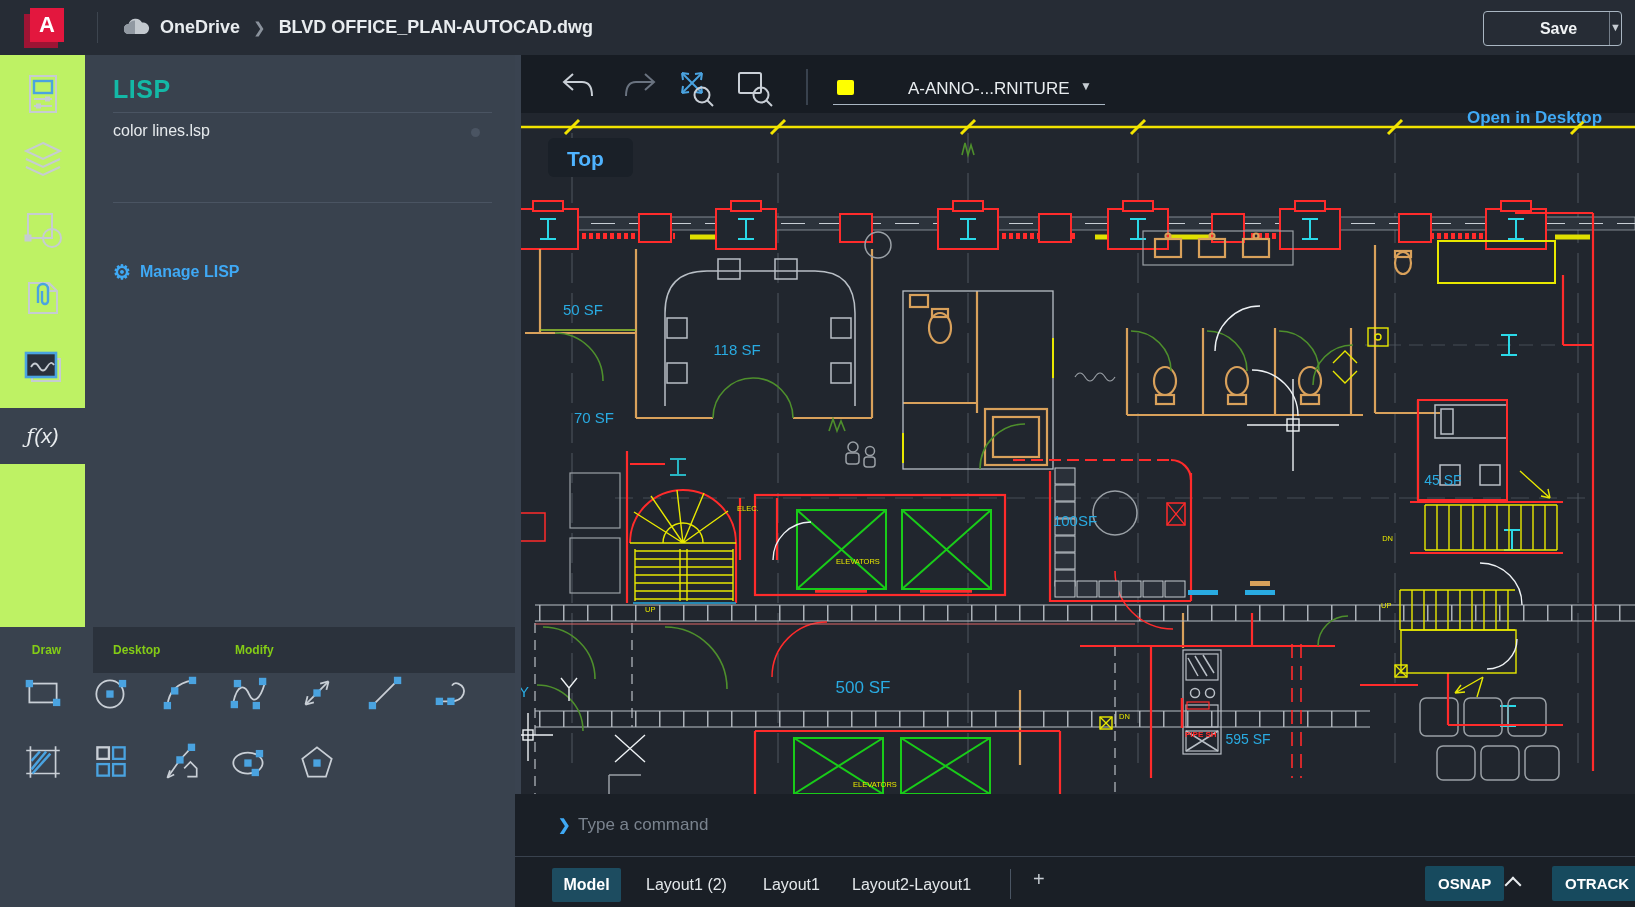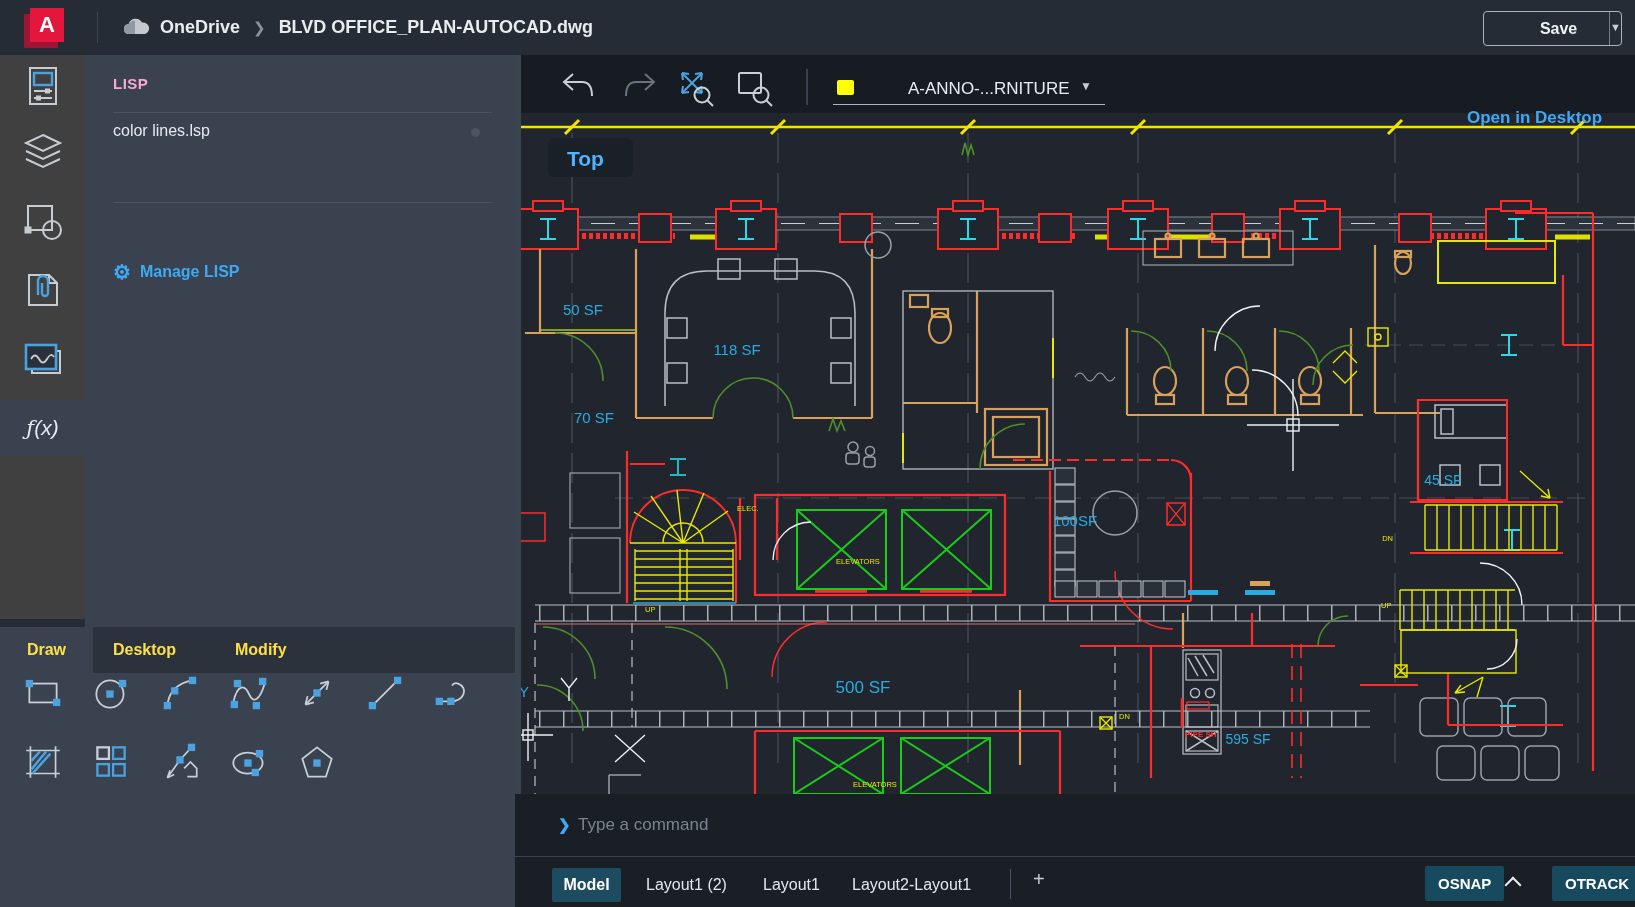--- a/index.html
+++ b/index.html
@@ -14,39 +14,39 @@
   .tb-divider { position:absolute; left:97px; top:12px; width:1px; height:31px; background:#3D454F; }
   #breadcrumb { position:absolute; left:120px; top:0; height:55px; display:flex; align-items:center; gap:10px; color:#E8ECEF; }
   #breadcrumb .loc, #breadcrumb .file { font-size:18px; font-weight:bold; }
   #breadcrumb .sep { color:#8A929C; font-size:15px; padding:0 3px; }
   #save-btn { position:absolute; left:1483px; top:11px; width:139px; height:35px;
     border:1px solid #A9B6C2; border-radius:4px; display:flex; color:#F0F3F5;padding-left:24px; }
   #save-btn .save-main { width:104px; text-align:center; line-height:33px; font-size:16px; font-weight:bold; }
   #save-btn .save-sep { width:1px; background:#A9B6C2; opacity:.6; }
   #save-btn .save-arrow { flex:1; text-align:center; line-height:31px; font-size:11px; color:#C6CCD2; }
   
-  #rail { position:absolute; left:0; top:47px; width:85px; height:572px; background:#404040; z-index:20; }
+  #rail { position:absolute; left:0; top:55px; width:85px; height:572px; background:#bef264; z-index:20; }
   .rail-item { position:absolute; left:0; width:85px; height:58px; display:flex; align-items:center; justify-content:center; }
   .rail-item.selected { background:#39424E; height:56px; }
   .fx-label { color:#E8ECEF; font-size:21px; font-style:italic; }
   .fx-label i { font-family:"DejaVu Serif", serif; }
   
   #lisp-panel { position:absolute; left:85px; top:55px; width:430px; height:572px; background:#39424E; z-index:20; }
-  #lisp-title { position:absolute; left:28px; top:20px; color:#f9a8d4; font-size:15px; font-weight:bold; letter-spacing:.5px; }
+  #lisp-title { position:absolute; left:28px; top:20px; color:#14b8a6; font-size:25px; font-weight:bold; letter-spacing:.5px; }
   .lisp-div { position:absolute; left:28px; width:379px; height:1px; background:#4A5462; }
   .lisp-item { position:absolute; left:28px; width:379px; height:30px; color:#E6EAED; font-size:16px; }
   .lisp-dot { position:absolute; right:12px; top:6px; width:9px; height:9px; border-radius:50%; background:#4A5462; }
   #manage-row { position:absolute; left:28px; top:207px; display:flex; align-items:center; gap:9px;
     color:#3FA9F5; font-size:16px; font-weight:bold; }
   #manage-row .gear { font-size:20px; line-height:20px; }
   
   #draw-panel { position:absolute; left:0; top:627px; width:515px; height:280px; background:#39424E; z-index:20; }
   #tabstrip { position:absolute; left:0; top:0; width:515px; height:46px; }
   #tabstrip .dark { position:absolute; left:93px; top:0; width:422px; height:46px; background:#2B323C; }
-  .ribbon-tab { position:absolute; top:0; height:46px; line-height:46px; color:#fde047; font-size:16px; font-weight:bold; }
+  .ribbon-tab { position:absolute; top:0; height:46px; line-height:46px; color:#84cc16; font-size:12px; font-weight:bold; }
   #tab-draw { left:0; width:93px; text-align:center; background:#39424E; }
   #tab-annotate { left:113px; } #tab-modify { left:235px; }
   .tool-btn { position:absolute; width:48px; height:48px; display:flex; align-items:center; justify-content:center; }
   
   #canvas-toolbar { position:absolute; left:515px; top:55px; width:1120px; height:58px; background:#171C23; z-index:10; }
   .ct-icon { position:absolute; top:16px; }
   .ct-sep { position:absolute; left:291px; top:14px; width:2px; height:36px; background:#39424E; }
   #layer-swatch { position:absolute; left:322px; top:25px; width:17px; height:15px; background:#FFFF00; border-radius:2px; }
   #layer-name { position:absolute; left:353px; top:24px; color:#E8ECEF; font-size:17px;margin-left:40px; }
   #layer-underline { position:absolute; left:318px; top:49px; width:272px; height:1px; background:#A9B6C2; }

